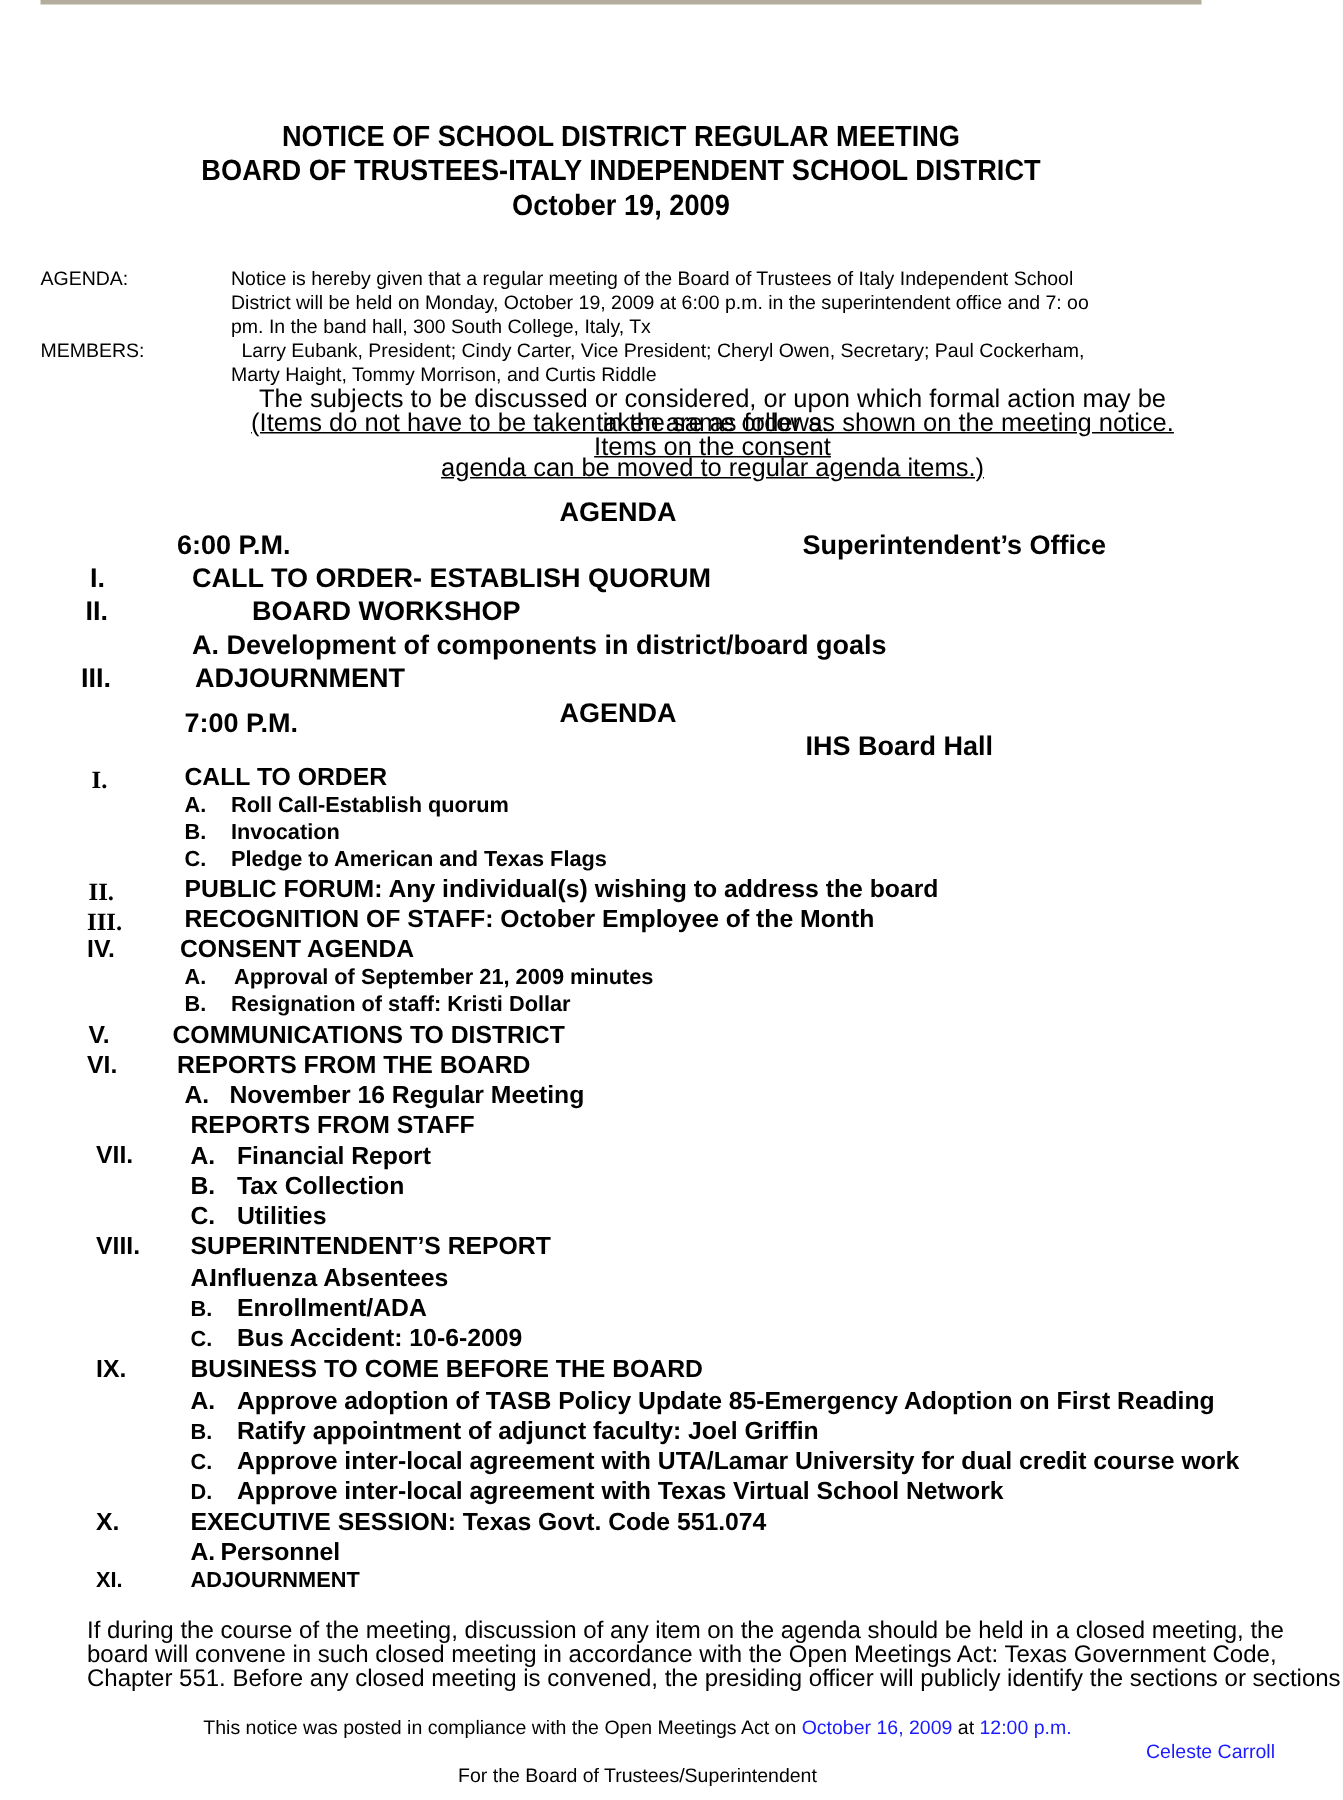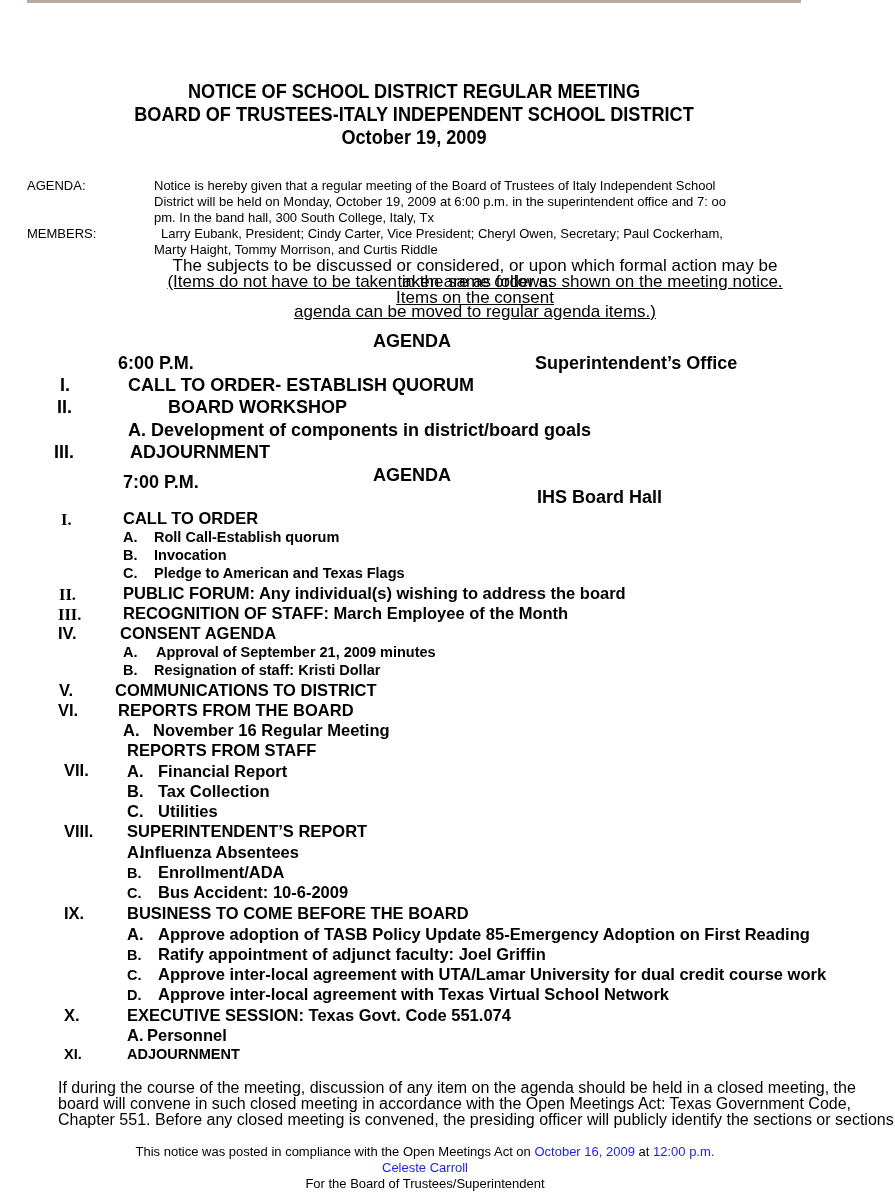--- a/index.html
+++ b/index.html
@@ -79,21 +79,21 @@
   <div class="abs sm" style="left:154px; top:529px;">Roll Call-Establish quorum</div>
   <div class="abs sm" style="left:123px; top:547px;">B.</div>
   <div class="abs sm" style="left:154px; top:547px;">Invocation</div>
   <div class="abs sm" style="left:123px; top:565px;">C.</div>
   <div class="abs sm" style="left:154px; top:565px;">Pledge to American and Texas Flags</div>
 
   <div class="abs mid serif-num" style="left:59px; top:585px;">II.</div>
   <div class="abs mid" style="left:123px; top:584px;">PUBLIC FORUM: Any individual(s) wishing to address the board</div>
 
   <div class="abs mid serif-num" style="left:58px; top:605px;">III.</div>
-  <div class="abs mid" style="left:123px; top:604px;">RECOGNITION OF STAFF: March Employee of the Month</div>
+  <div class="abs mid" style="left:123px; top:604px;">RECOGNITION OF STAFF: October Employee of the Month</div>
 
   <div class="abs mid" style="left:58px; top:624px;">IV.</div>
   <div class="abs mid" style="left:120px; top:624px;">CONSENT AGENDA</div>
   <div class="abs sm" style="left:123px; top:644px;">A.</div>
   <div class="abs sm" style="left:156px; top:644px;">Approval of September 21, 2009 minutes</div>
   <div class="abs sm" style="left:123px; top:662px;">B.</div>
   <div class="abs sm" style="left:154px; top:662px;">Resignation of staff: Kristi Dollar</div>
 
   <div class="abs mid" style="left:59px; top:681px;">V.</div>
   <div class="abs mid" style="left:115px; top:681px;">COMMUNICATIONS TO DISTRICT</div>
@@ -143,14 +143,14 @@
 
 <div class="footer-para">
   <span>If during the course of the meeting, discussion of any item on the agenda should be held in a closed meeting, the</span>
   <span>board will convene in such closed meeting in accordance with the Open Meetings Act:  Texas Government Code,</span>
   <span>Chapter 551. Before any closed meeting is convened, the presiding officer will publicly identify the sections or sections</span>
 </div>
 
 <div class="footer-center" style="top:1144px;">
   <span>This notice was posted in compliance with the Open Meetings Act on </span><span class="blue">October 16, 2009</span><span> at </span><span class="blue">12:00 p.m.</span>
 </div>
-<div class="footer-center blue" style="top:1160px;">Celeste Carroll</div>
+<div class="footer-center blue" style="top:1160px;text-align:right;">Celeste Carroll</div>
 <div class="footer-center" style="top:1176px;">For the Board of Trustees/Superintendent</div>
 
 </body></html>

